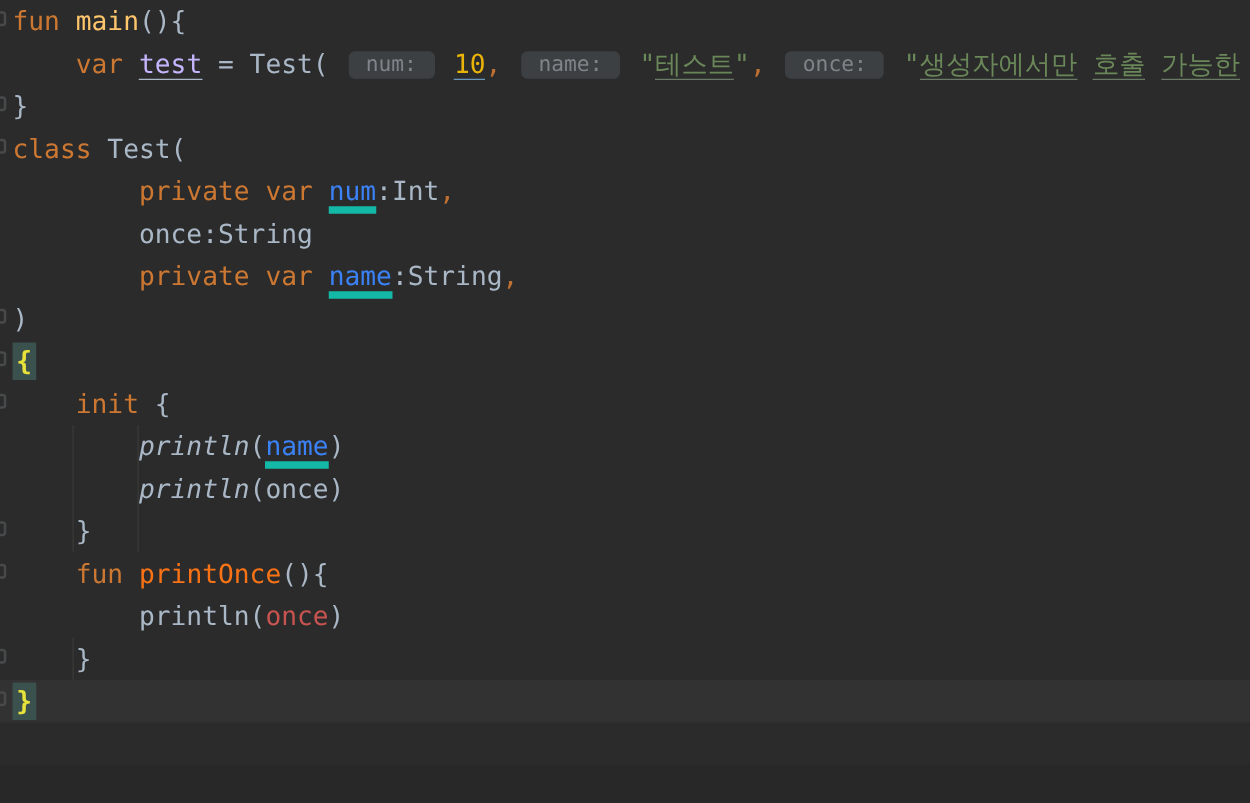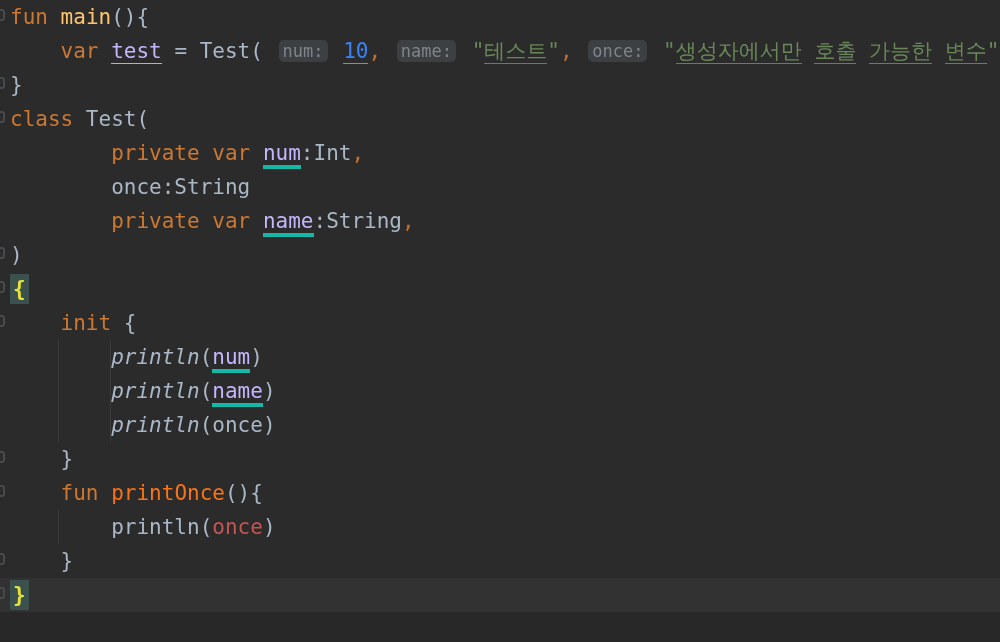--- a/index.html
+++ b/index.html
@@ -35,38 +35,38 @@
     border: 2px solid #47494B;
     border-radius: 3px;
     box-sizing: border-box;
     background: transparent;
   }
   .t-kw    { color: #CC7832; }
   .t-fn    { color: #FFC66D; }
   .t-plain { color: #A9B7C6; }
   .t-sp    { color: #A9B7C6; }
   .t-comma { color: #BE7032; }
-  .t-num   { color: #3b82f6; border-bottom: 1px solid #6897BB; }
+  .t-num   { color: #eab308; border-bottom: 1px solid #6897BB; }
   .t-str   { color: #6A8759; }
   .t-typo  { color: #6A8759; border-bottom: 1px solid #6A7A66; }
-  .t-prop  { color: #c4b5fd; border-bottom: 4px solid #14b8a6; }
+  .t-prop  { color: #3b82f6; border-bottom: 6px solid #14b8a6; }
   .t-varu  { color: #c4b5fd; border-bottom: 1px solid #A9B7C6; }
   .t-err   { color: #C75450; }
   .t-gray  { color: #f97316; }
   .t-itfn  { color: #A9B7C6; font-style: italic; }
   .t-match {
     color: #E8E33A; background: #3B514D;
     font-weight: bold; padding: 3px 3px;
   }
   .t-hint {
     display: inline-block;
     background: #3D4043; color: #7F848B;
     font-size: 17px; line-height: 22px;
     border-radius: 5px;
-    padding: 0 4px; margin: 0 3px;
+    padding: 0 14px; margin: 0 3px;
     vertical-align: 1px;
   }
   .indent-guide {
     position: absolute;
     width: 1px;
     background: #3A3A3A;
   }
   .guide-1 { left: 58px;  top: 340px; height: 102px; }
   .guide-2 { left: 110px; top: 340px; height: 102px; }
   .guide-3 { left: 58px;  top: 510px; height: 34px; }
@@ -79,21 +79,20 @@
       <div class="line"><span class="fold-icon"></span><span class="t-kw">fun</span><span class="t-sp"> </span><span class="t-fn">main</span><span class="t-plain">(){</span></div>
       <div class="line"><span class="t-sp">    </span><span class="t-kw">var</span><span class="t-sp"> </span><span class="t-varu">test</span><span class="t-plain"> = Test(</span><span class="t-sp"> </span><span class="t-hint">num:</span><span class="t-sp"> </span><span class="t-num">10</span><span class="t-comma">,</span><span class="t-sp"> </span><span class="t-hint">name:</span><span class="t-sp"> </span><span class="t-str">"</span><span class="t-typo">테스트</span><span class="t-str">"</span><span class="t-comma">,</span><span class="t-sp"> </span><span class="t-hint">once:</span><span class="t-sp"> </span><span class="t-str">"</span><span class="t-typo">생성자에서만</span><span class="t-str"> </span><span class="t-typo">호출</span><span class="t-str"> </span><span class="t-typo">가능한</span><span class="t-str"> </span><span class="t-typo">변수</span><span class="t-str">"</span></div>
       <div class="line"><span class="fold-icon"></span><span class="t-plain">}</span></div>
       <div class="line"><span class="fold-icon"></span><span class="t-kw">class</span><span class="t-plain"> Test(</span></div>
       <div class="line"><span class="t-sp">        </span><span class="t-kw">private</span><span class="t-sp"> </span><span class="t-kw">var</span><span class="t-sp"> </span><span class="t-prop">num</span><span class="t-plain">:Int</span><span class="t-comma">,</span></div>
       <div class="line"><span class="t-sp">        </span><span class="t-plain">once:String</span></div>
       <div class="line"><span class="t-sp">        </span><span class="t-kw">private</span><span class="t-sp"> </span><span class="t-kw">var</span><span class="t-sp"> </span><span class="t-prop">name</span><span class="t-plain">:String</span><span class="t-comma">,</span></div>
       <div class="line"><span class="fold-icon"></span><span class="t-plain">)</span></div>
       <div class="line"><span class="fold-icon"></span><span class="t-match">{</span></div>
       <div class="line"><span class="fold-icon"></span><span class="t-sp">    </span><span class="t-kw">init</span><span class="t-plain"> {</span></div>
-      <div class="line"><span class="t-sp">        </span><span class="t-itfn">println</span><span class="t-plain">(</span><span class="t-prop">num</span><span class="t-plain">)</span></div>
       <div class="line"><span class="t-sp">        </span><span class="t-itfn">println</span><span class="t-plain">(</span><span class="t-prop">name</span><span class="t-plain">)</span></div>
       <div class="line"><span class="t-sp">        </span><span class="t-itfn">println</span><span class="t-plain">(once)</span></div>
       <div class="line"><span class="fold-icon"></span><span class="t-sp">    </span><span class="t-plain">}</span></div>
       <div class="line"><span class="fold-icon"></span><span class="t-sp">    </span><span class="t-kw">fun</span><span class="t-sp"> </span><span class="t-gray">printOnce</span><span class="t-plain">(){</span></div>
       <div class="line"><span class="t-sp">        </span><span class="t-plain">println(</span><span class="t-err">once</span><span class="t-plain">)</span></div>
       <div class="line"><span class="fold-icon"></span><span class="t-sp">    </span><span class="t-plain">}</span></div>
       <div class="line current"><span class="fold-icon"></span><span class="t-match">}</span></div>
     </div>
   <div class="indent-guide guide-1"></div>
   <div class="indent-guide guide-2"></div>

